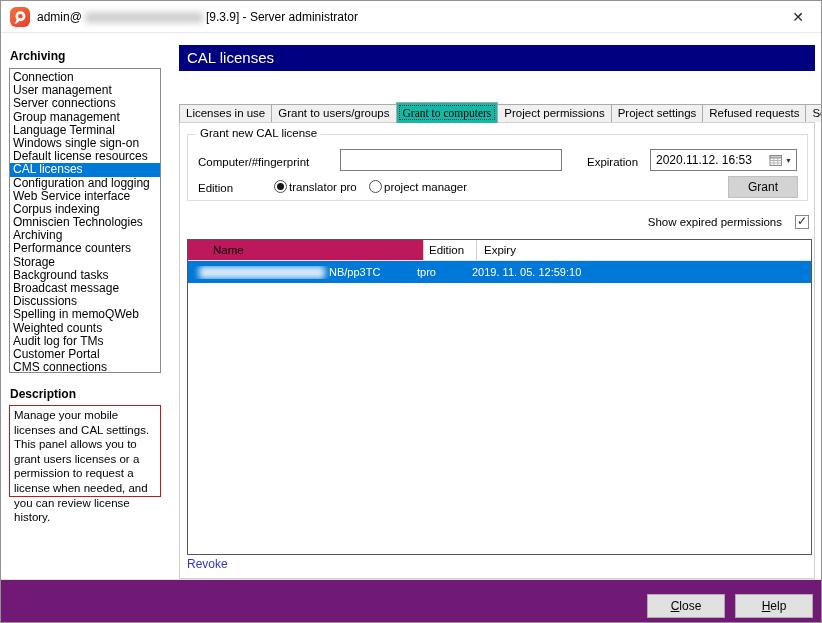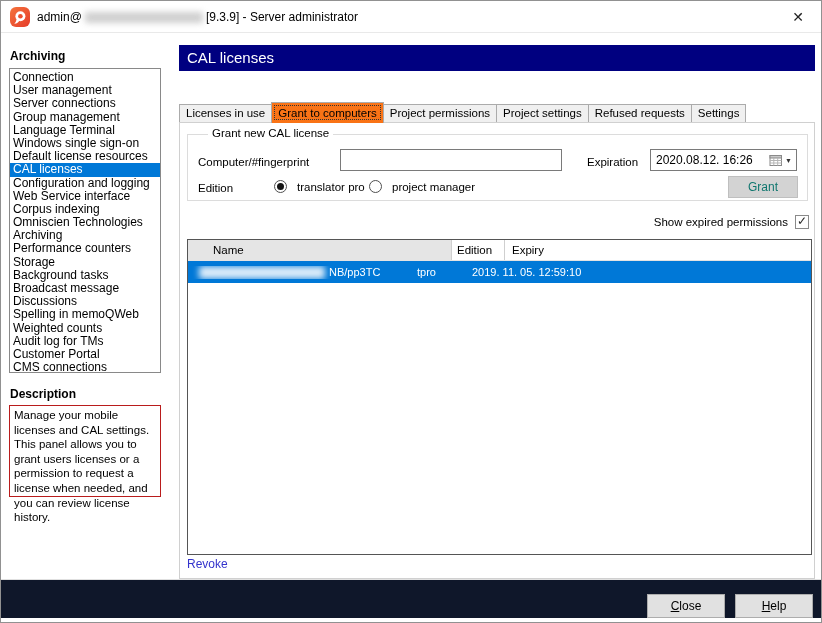--- a/index.html
+++ b/index.html
@@ -31,72 +31,72 @@
              font-size:11.5px; line-height:14.6px; }
 
   
   .panel-header { position:absolute; left:178px; top:44px; width:636px; height:26px;
                   background:#000080; color:#fff; font-size:15px; line-height:26px; padding-left:8px; }
   .tabs { position:absolute; left:178px; top:102px; width:636px; height:19px;
           display:flex; align-items:flex-end; }
   .tab { height:18px; line-height:17px; padding:0 6px; font-size:11.5px; background:#f0f0f0;
          border:1px solid #ababab; border-bottom:none; margin-right:-1px; white-space:nowrap;
          position:relative; z-index:1; }
-  .tab.selected { height:21px; line-height:20px; background:#f97316; z-index:3; margin-bottom:-1px;
-                  outline:1px dotted #333; outline-offset:-4px; }
+  .tab.selected { height:21px; line-height:20px; background:#14b8a6; z-index:3; margin-bottom:-1px;
+                  outline:1px dotted #333; outline-offset:-4px;font-family:Liberation Serif, serif; }
   .tabpage { position:absolute; left:178px; top:121px; width:636px; height:457px;
              background:#fff; border:1px solid #d0d0d0; }
 
   
   .groupbox { position:absolute; left:7px; top:11px; width:621px; height:67px;
               border:1px solid #dcdcdc; }
-  .groupbox .legend { position:absolute; left:20px; top:-8px; background:#fff; padding:0 4px;
+  .groupbox .legend { position:absolute; left:8px; top:-8px; background:#fff; padding:0 4px;
                       font-size:11.5px; }
   .fld-label { position:absolute; font-size:11.5px; white-space:nowrap; }
   .txt-input { position:absolute; left:152px; top:14px; width:222px; height:22px;
                border:1px solid #7a7a7a; background:#fff; font-family:"Liberation Sans",sans-serif;
                font-size:12px; padding:0 4px; }
   .datepicker { position:absolute; left:462px; top:14px; width:147px; height:22px;
                 border:1px solid #7a7a7a; background:#fff; display:flex; align-items:center; }
   .datepicker .dp-value { flex:1; padding-left:5px; font-size:12px; white-space:nowrap; }
   .dp-arrow { font-size:7px; color:#333; padding:0 4px 0 2px; }
-  .radio-item { position:absolute; display:flex; align-items:center; gap:10px; font-size:11.5px; }
+  .radio-item { position:absolute; display:flex; align-items:center; gap:2px; font-size:11.5px; }
   .radio { width:13px; height:13px; border:1px solid #4f4f4f; border-radius:50%; background:#fff;
            position:relative; flex:0 0 13px; }
   .radio.checked::after { content:""; position:absolute; left:2px; top:2px; width:7px; height:7px;
                           border-radius:50%; background:#141414; }
   .grant-btn { position:absolute; left:540px; top:41px; width:70px; height:22px;
-               background:#d3d3d3; border:1px solid #bfbfbf; color:#0f766e; font-size:12px;
+               background:#d3d3d3; border:1px solid #bfbfbf; color:#000000; font-size:12px;
                font-family:"Liberation Sans",sans-serif; }
 
   
   .section-title { position:absolute; left:7px; top:95px; font-weight:bold; font-size:12px; }
-  .expired-row { position:absolute; top:92px; right:5px; display:flex; align-items:center; gap:7px;
+  .expired-row { position:absolute; top:92px; right:5px; display:flex; align-items:center; gap:13px;
                  font-size:11.5px; }
   .checkbox { width:14px; height:14px; border:1px solid #8a8a8a; background:#fff; position:relative; }
   .checkbox .mark { position:absolute; left:1px; top:-2px; font-size:12px; color:#2b2b2b; }
 
   .table { position:absolute; left:7px; top:116px; width:625px; height:316px;
            border:1px solid #555; background:#fff; overflow:hidden; }
   .thead { display:flex; height:21px; border-bottom:1px solid #e3e3e3; background:#fff; }
   .th { font-size:11.5px; line-height:20px; border-right:1px solid #cfcfcf; overflow:hidden; white-space:nowrap; }
-  .th-name { width:264px; background:#e5e5e5; padding-left:25px; }
+  .th-name { width:236px; background:#be185d; padding-left:25px; }
   .th-edition { width:53px; padding-left:5px; }
   .th-expiry { flex:1; padding-left:7px; border-right:none; }
   .trow { display:flex; height:22px; background:#0078d7; color:#fff; align-items:center; }
   .td { font-size:11px; white-space:nowrap; overflow:hidden; }
   .td-name { width:224px; padding-left:11px; display:flex; align-items:center; }
   .td-edition { width:53px; padding-left:5px; }
   .td-expiry { flex:1; padding-left:7px; }
   .row-redact { display:inline-block; width:126px; height:13px; margin-right:4px;
                 background:rgba(255,255,255,.85); border-radius:2px; filter:blur(3px); }
   .revoke { position:absolute; left:7px; top:434px; color:#3333cc; font-size:12px; cursor:pointer; }
 
   
-  .footer { position:absolute; left:0; top:578px; width:100%; height:39px; background:#0f172a;
+  .footer { position:absolute; left:0; top:578px; width:100%; height:45px; background:#701a75;
             border-top:1px solid #e0e0e0; }
   .win-btn { position:absolute; top:14px; width:78px; height:24px; background:#e1e1e1;
              border:1px solid #adadad; font-size:12px; font-family:"Liberation Sans",sans-serif;
              text-align:center; }
   .win-btn span { display:block; line-height:22px; }
   .win-btn span::first-letter { text-decoration:underline; }
   .btn-close { left:646px; }
   .btn-help { left:734px; }
 </style>
 </head>
@@ -147,36 +147,37 @@
     <div class="li">Customer Portal</div>
     <div class="li">CMS connections</div>
   </div>
   <div class="side-label" style="top:386px;">Description</div>
   <div class="descbox">Manage your mobile licenses and CAL settings. This panel allows you to grant users licenses or a permission to request a license when needed, and you can review license history.</div>
 
   <div class="panel-header">CAL licenses</div>
 
   <div class="tabs">
     <div class="tab">Licenses in use</div>
+    <div class="tab">Grant to users/groups</div>
     <div class="tab selected">Grant to computers</div>
     <div class="tab">Project permissions</div>
     <div class="tab">Project settings</div>
     <div class="tab">Refused requests</div>
     <div class="tab">Settings</div>
   </div>
 
   <div class="tabpage">
 
     <div class="groupbox">
       <div class="legend">Grant new CAL license</div>
       <div class="fld-label" style="left:10px; top:21px;">Computer/#fingerprint</div>
       <input class="txt-input" type="text" value="" style="">
       <div class="fld-label" style="left:399px; top:21px;text-align:center;">Expiration</div>
       <div class="datepicker">
-        <span class="dp-value">2020.08.12. 16:26</span>
+        <span class="dp-value">2020.11.12. 16:53</span>
         <svg width="14" height="13" viewBox="0 0 14 13">
           <rect x="1" y="1.5" width="11.5" height="10" fill="#fff" stroke="#8a8a8a"></rect>
           <rect x="1" y="1.5" width="11.5" height="2.5" fill="#c9c9c9" stroke="#8a8a8a"></rect>
           <line x1="4.8" y1="4" x2="4.8" y2="11.5" stroke="#b5b5b5"></line>
           <line x1="8.7" y1="4" x2="8.7" y2="11.5" stroke="#b5b5b5"></line>
           <line x1="1" y1="6.5" x2="12.5" y2="6.5" stroke="#b5b5b5"></line>
           <line x1="1" y1="9" x2="12.5" y2="9" stroke="#b5b5b5"></line>
         </svg>
         <span class="dp-arrow">▼</span>
       </div>

